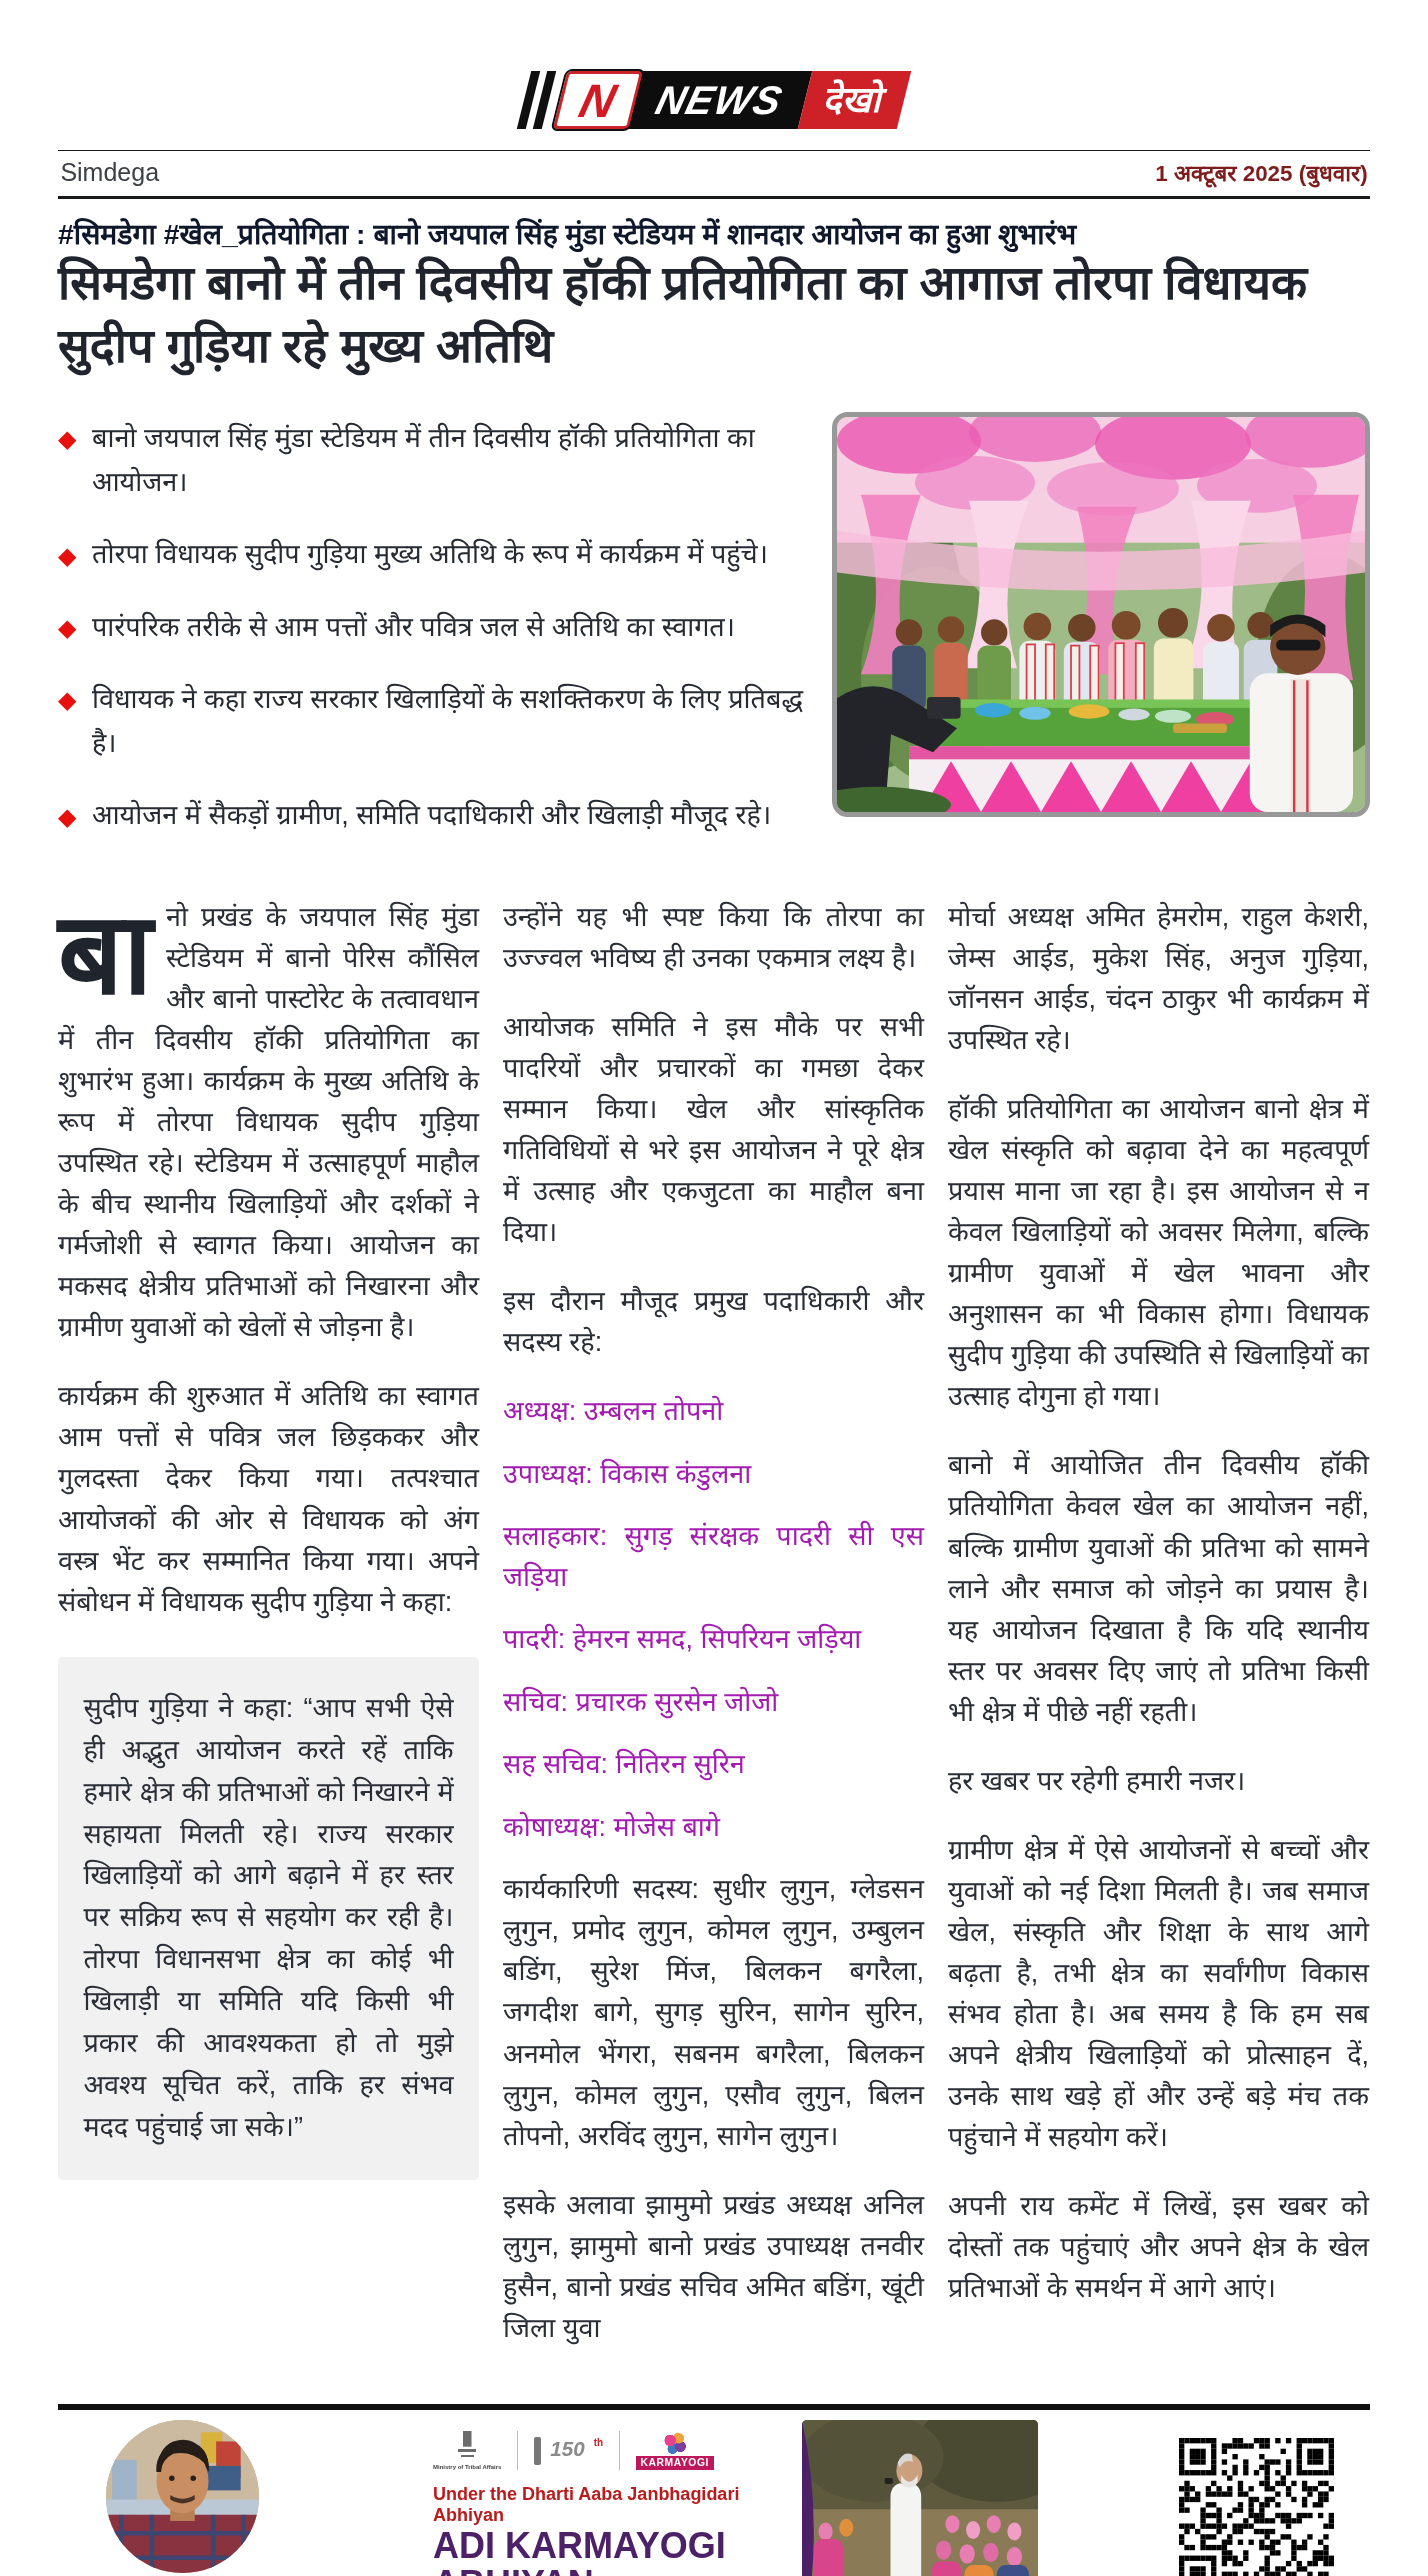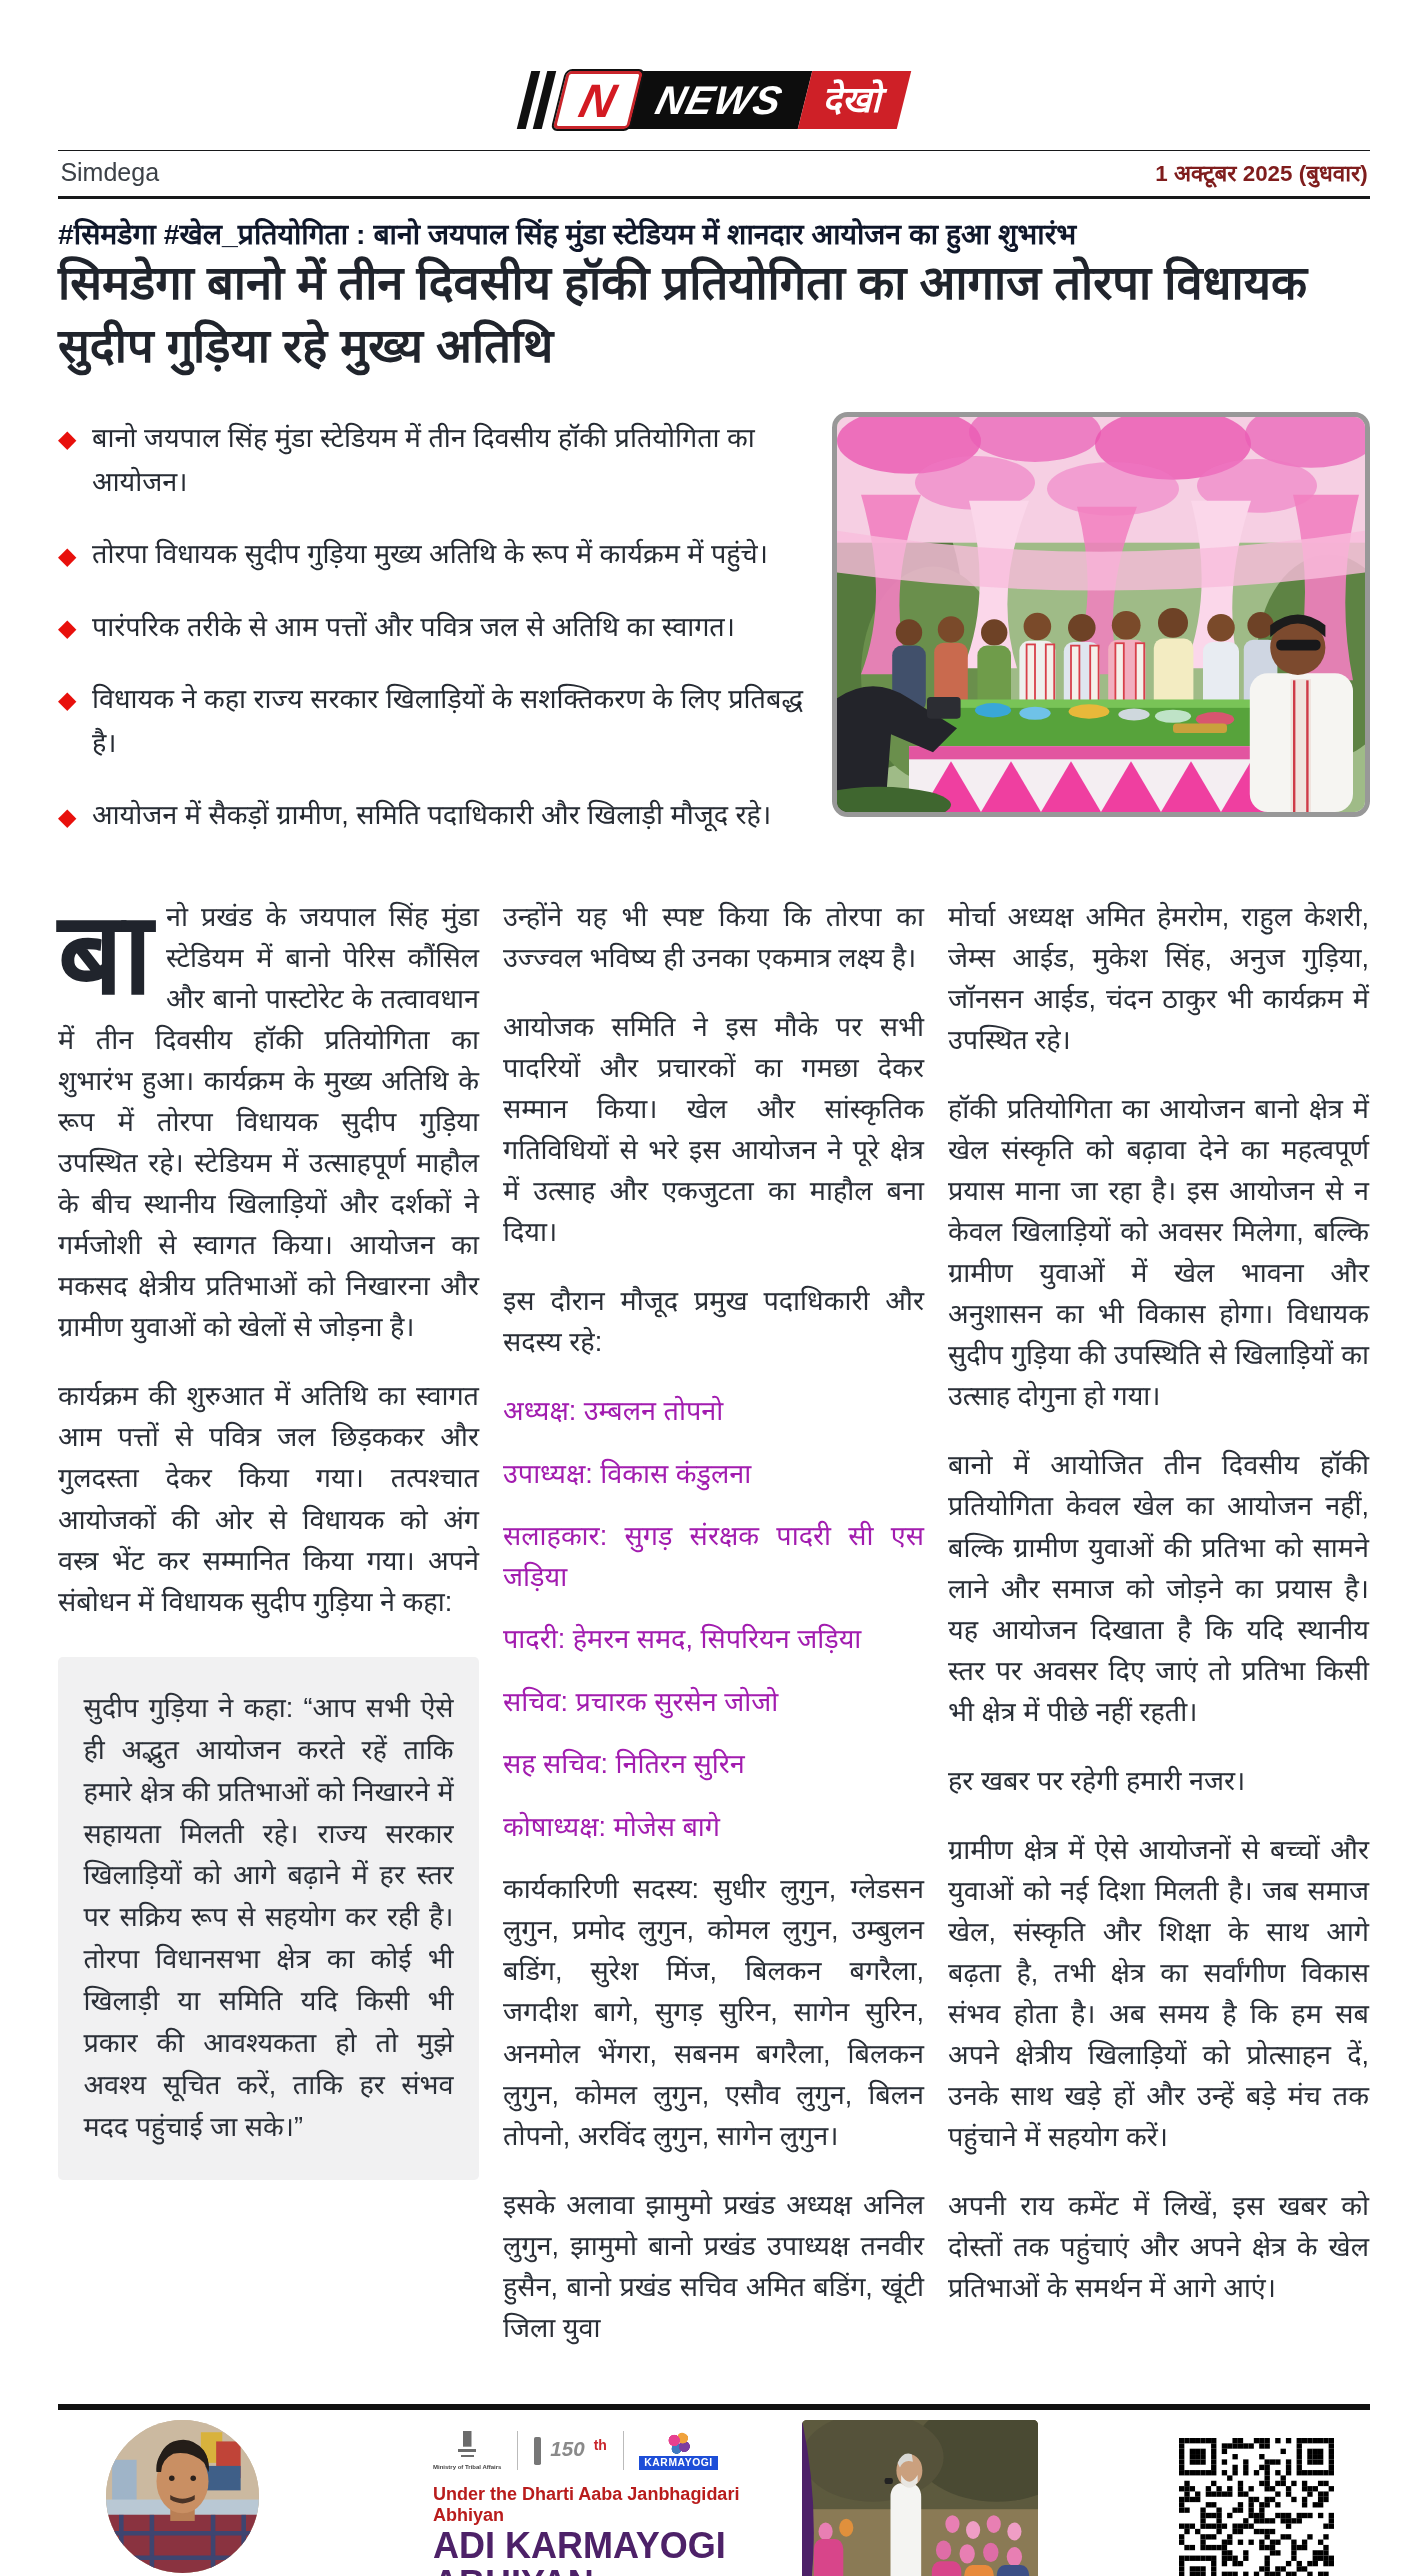--- a/index.html
+++ b/index.html
@@ -68,27 +68,27 @@
   .blogo{display:flex;flex-direction:column;align-items:center;font-size:6px;color:#555;}
   .emblem{width:20.6px;height:31.5px;background:
      linear-gradient(#6b6b6b,#6b6b6b) 50% 0/8.5px 15.7px no-repeat,
      linear-gradient(#6b6b6b,#6b6b6b) 50% 18px/18px 3px no-repeat,
      linear-gradient(#6b6b6b,#6b6b6b) 50% 23.6px/13.3px 2.4px no-repeat;}
   .blogo .cap{margin-top:1.8px;text-align:center;line-height:1.1;color:#444;font-weight:600;}
   .sep-v{width:1.2px;height:39px;background:#bbb;}
   .logo150{display:flex;align-items:flex-start;gap:9px;}
   .logo150 .stat{width:7.3px;height:28px;background:#777;border-radius:1.8px;}
   .logo150 .n150{font-size:20.6px;font-weight:900;color:#8a8a8a;font-style:italic;}
-  .logo150 .th{font-size:14px;color:#c9252b;font-weight:700;vertical-align:super;}
+  .logo150 .th{font-size:10px;color:#c9252b;font-weight:700;vertical-align:super;}
   .adiflower{width:24px;height:24px;border-radius:50%;
      background:radial-gradient(circle at 30% 35%,#e7418f 0 24%,transparent 26%),
        radial-gradient(circle at 65% 25%,#f0a23c 0 22%,transparent 24%),
        radial-gradient(circle at 72% 60%,#7c3fa0 0 24%,transparent 26%),
        radial-gradient(circle at 40% 70%,#3f7ac0 0 22%,transparent 24%),#fff;}
-  .aditag{background:#1d4ed8;color:#fff;font-size:10.3px;font-weight:800;padding:1.8px 4.8px;letter-spacing:0.6px;}
+  .aditag{background:#be185d;color:#fff;font-size:10.3px;font-weight:800;padding:1.8px 4.8px;letter-spacing:0.6px;}
   .banner-under{font-size:18px;color:#b91c1c;font-weight:600;margin:7.3px 0 1.2px 6px;}
   .banner-title{font-size:36px;font-weight:900;color:#4d2168;letter-spacing:0;line-height:1.05;margin-left:6px;
      font-stretch:condensed;}
   .banner-photo{width:236px;height:223px;margin-left:4.8px;border-radius:4.8px;overflow:hidden;position:relative;}
   .banner-photo svg{display:block;width:100%;height:100%;}
 
   .qr-block{width:194px;margin-left:auto;margin-right:17px;text-align:center;padding-top:18px;}
   .qr-block svg{width:155px;height:155px;display:block;margin:0 auto;}
 </style>
 </head>

